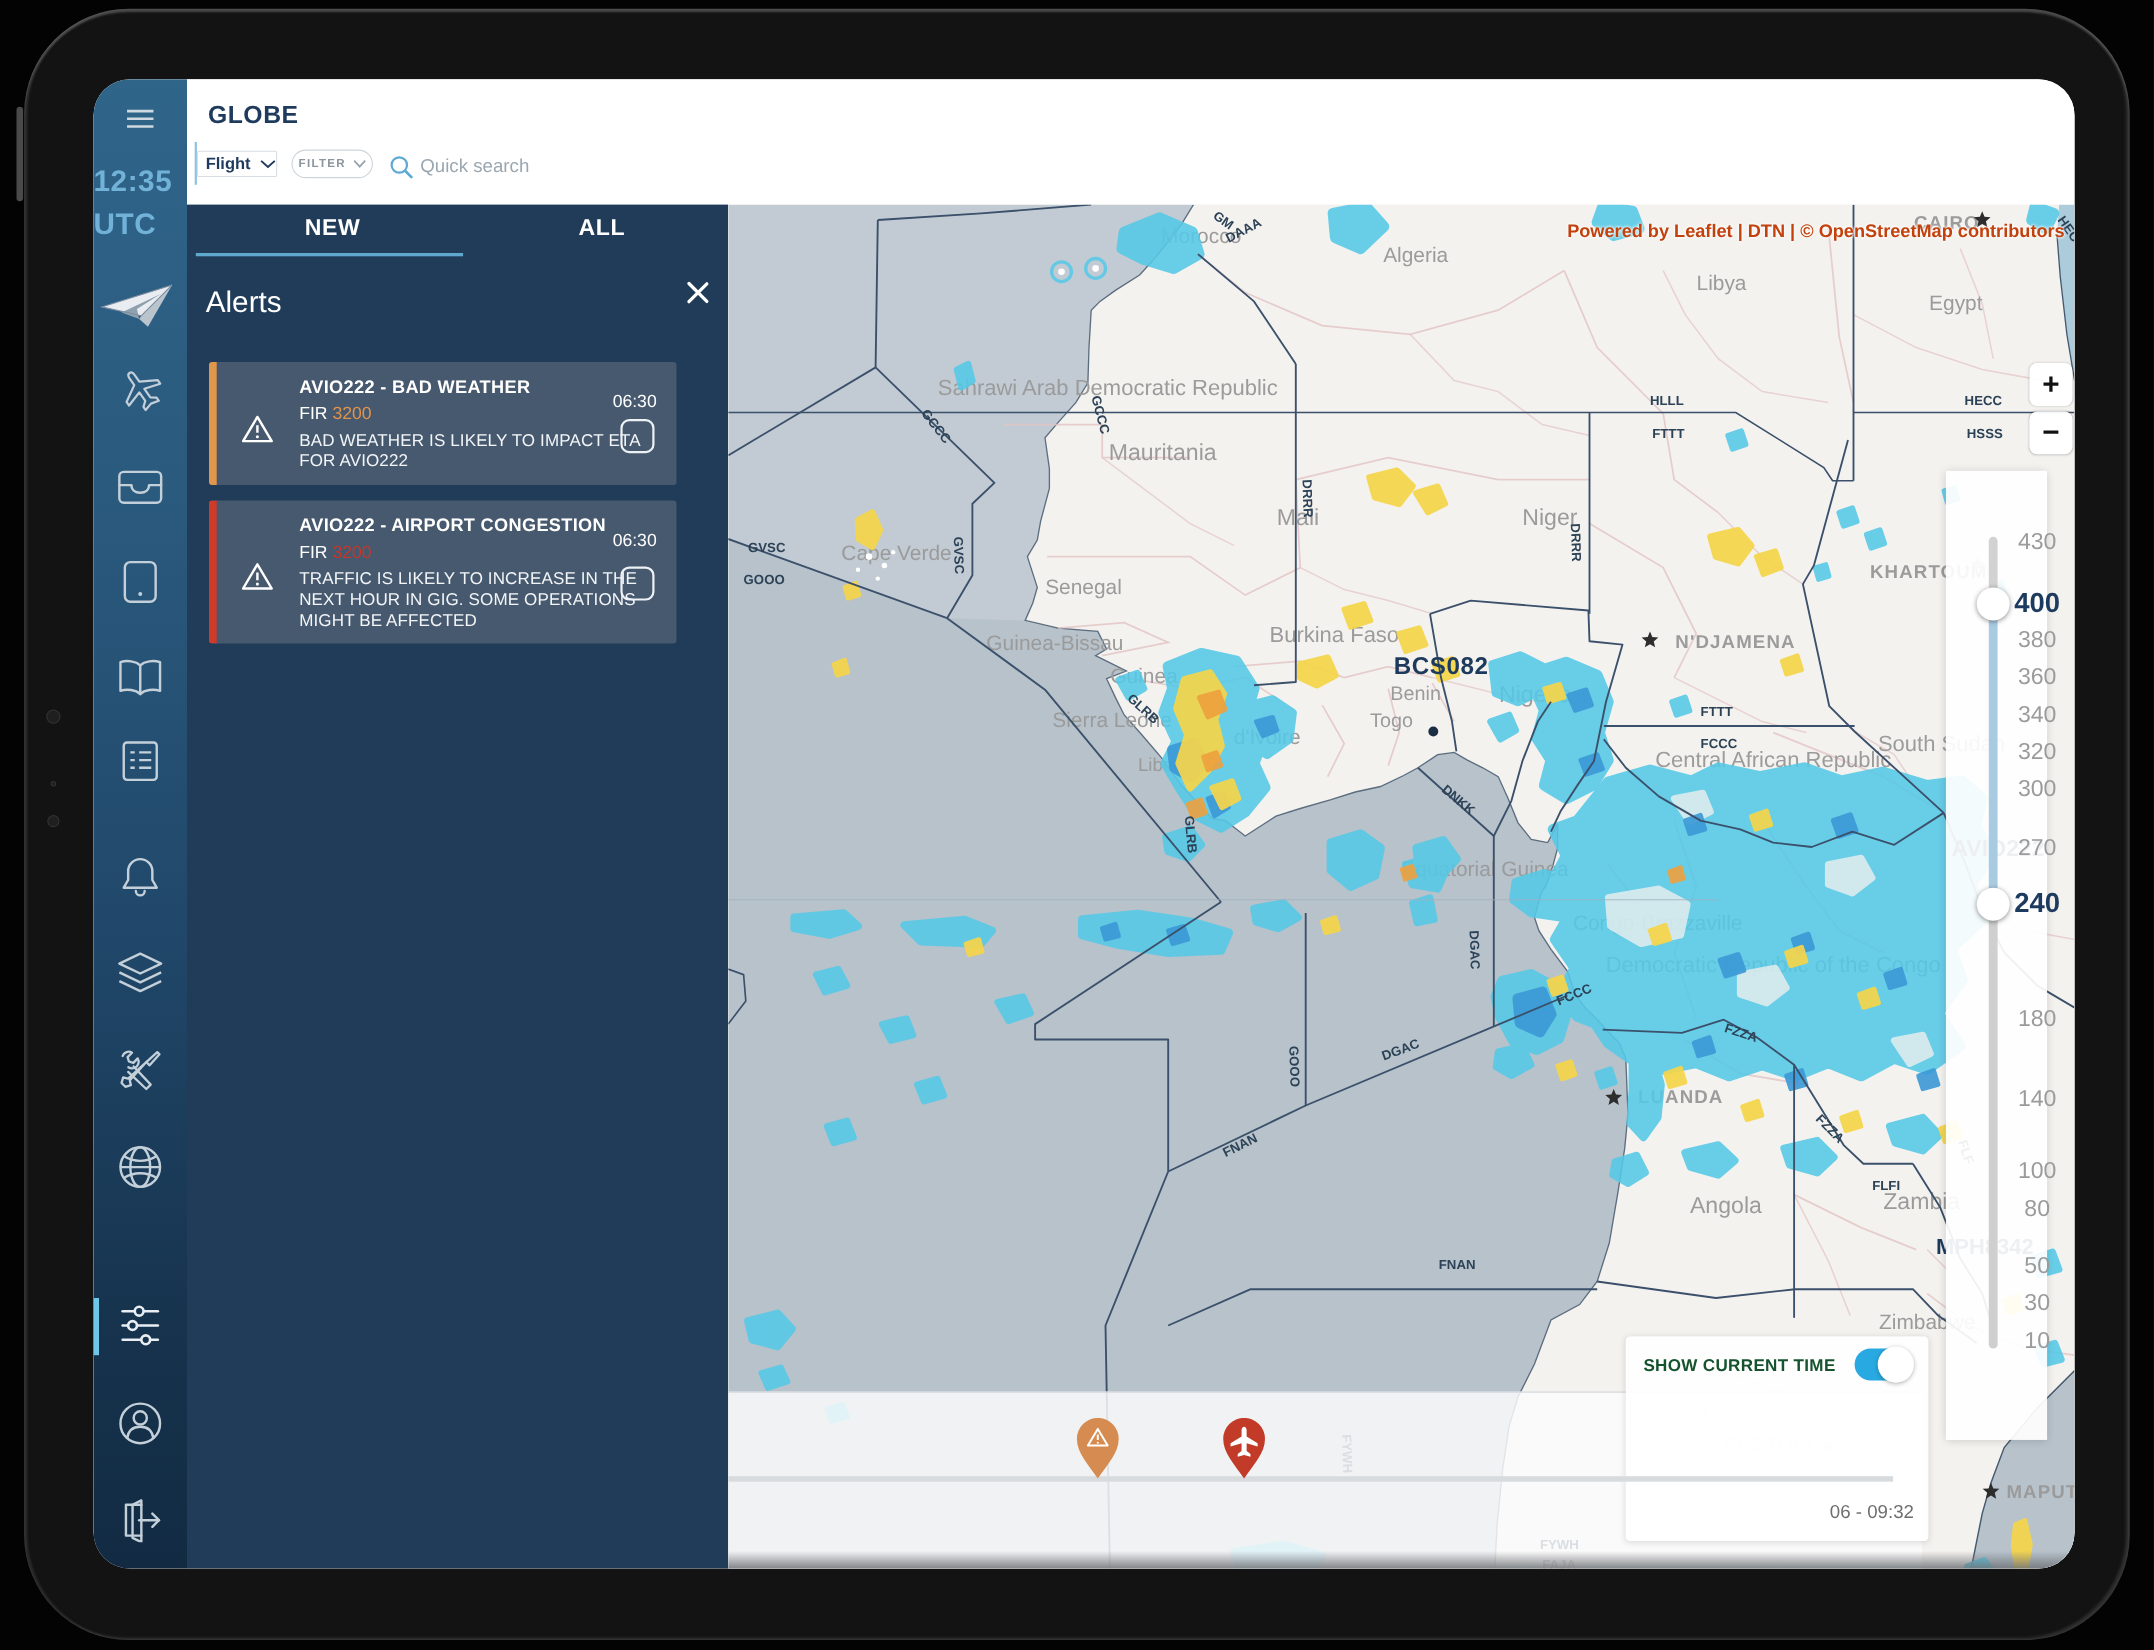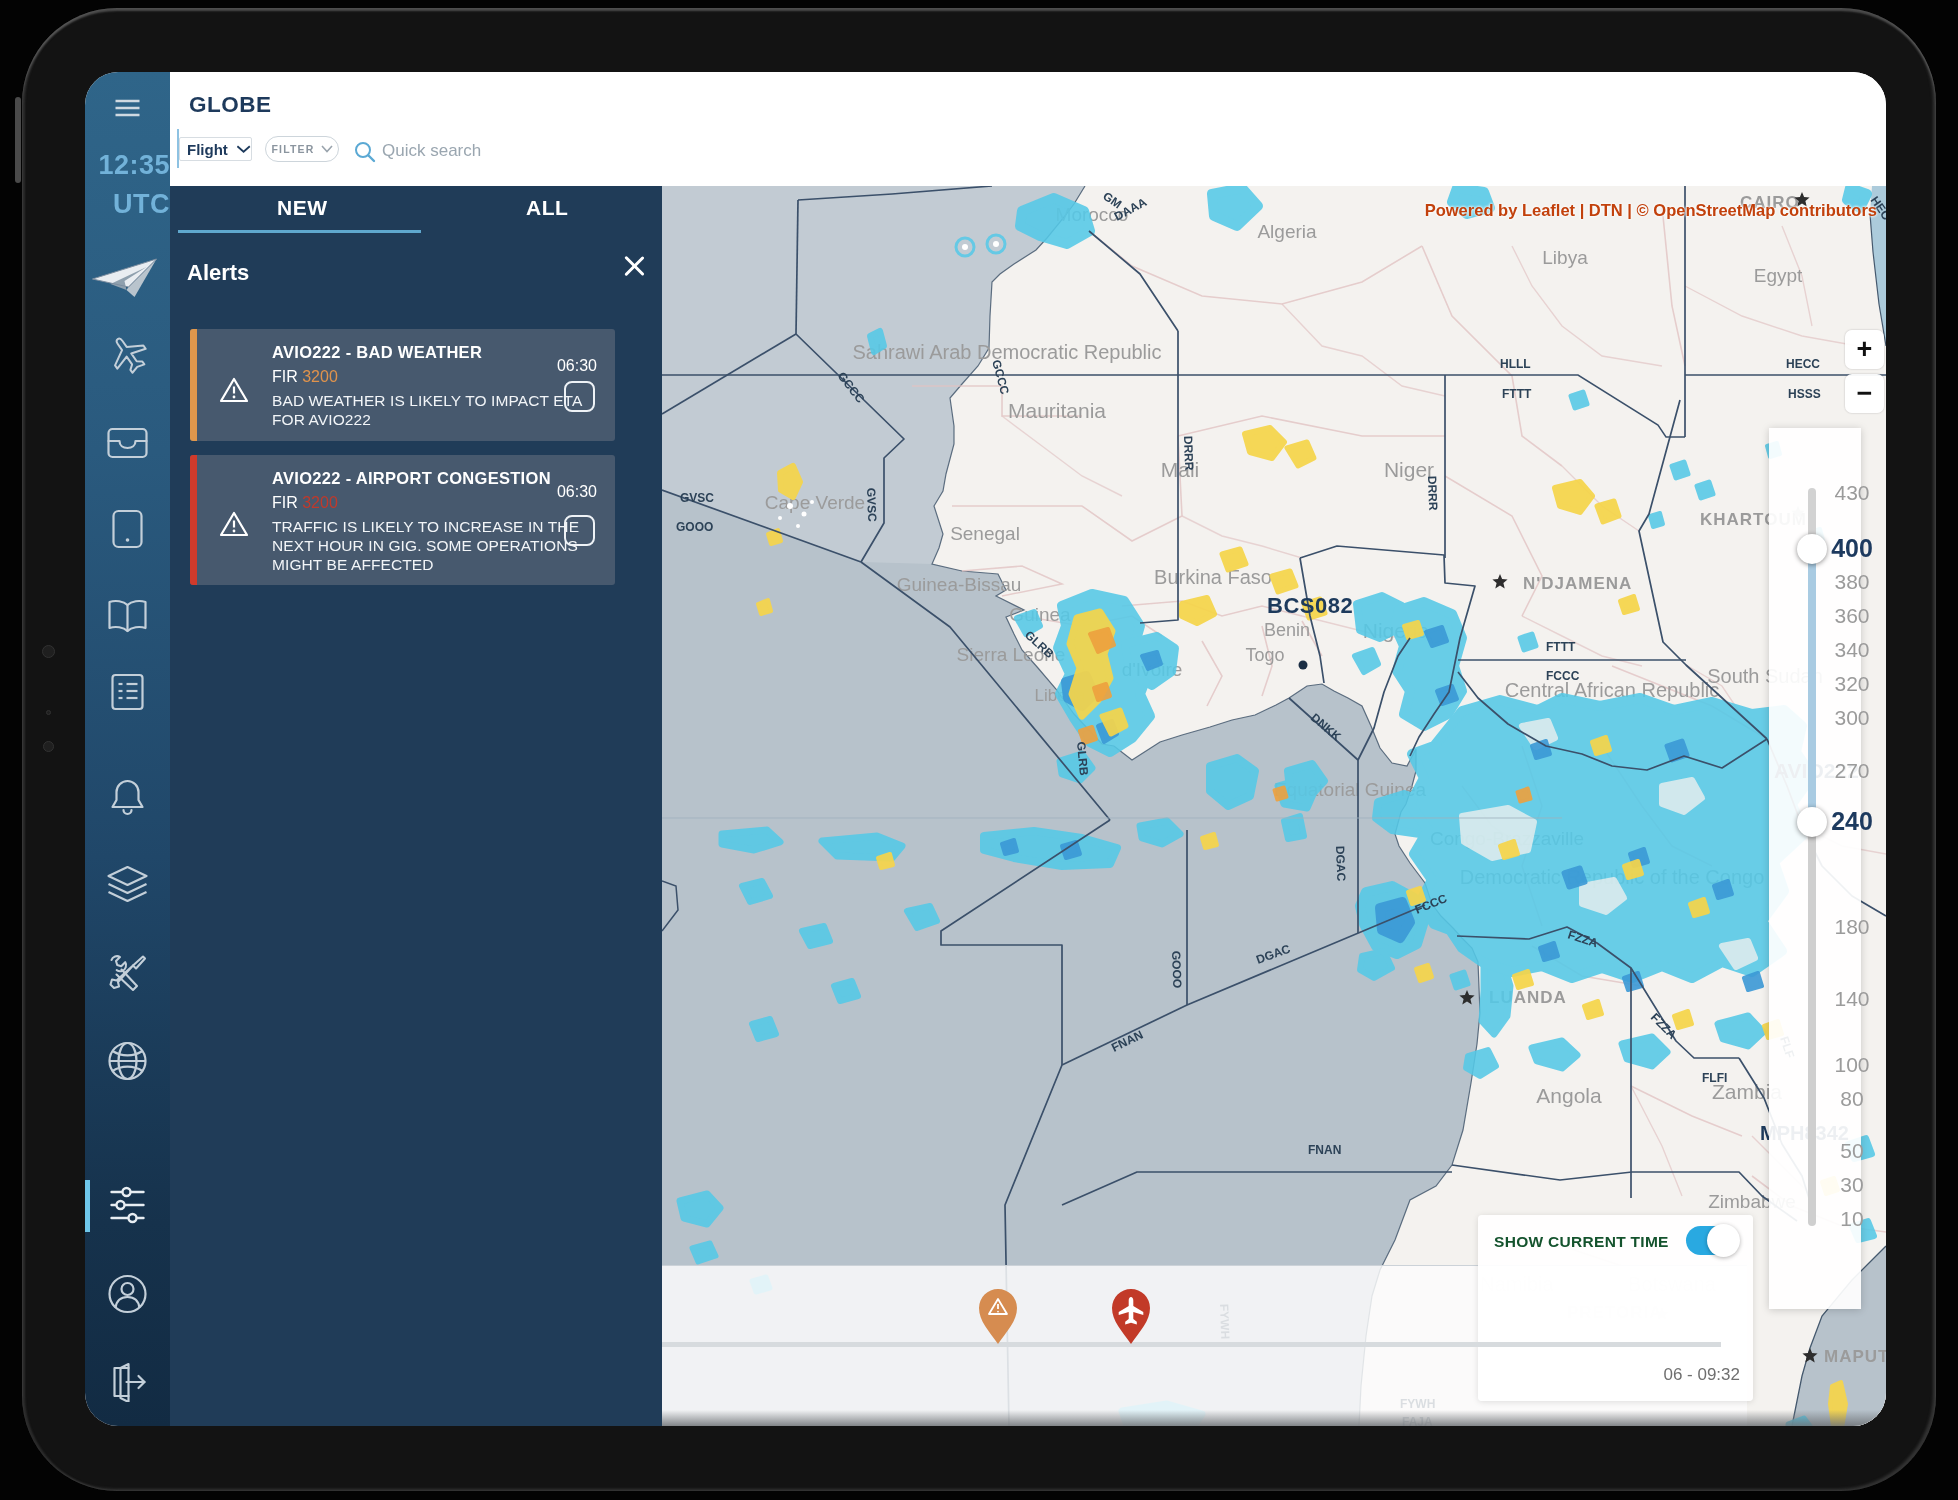--- a/index.html
+++ b/index.html
@@ -4,32 +4,32 @@
 <style>
 *{margin:0;padding:0;box-sizing:border-box}
 html,body{width:1958px;height:1500px;background:#030303;font-family:"Liberation Sans",sans-serif;overflow:hidden}
 .tablet{position:absolute;left:22px;top:8px;width:1914px;height:1483px;border-radius:95px;background:#131313;
  box-shadow:inset 0 3px 2px rgba(130,130,130,.5),inset 3px 0 2px rgba(90,90,90,.35),inset -3px -2px 3px rgba(100,100,100,.4)}
 .sidebtn{position:absolute;left:15px;top:97px;width:6px;height:86px;background:#4a4a4a;border-radius:3px}
 .camdot{position:absolute;border-radius:50%;background:#1f1f1f;border:1px solid #323232}
 .screen{position:absolute;left:85px;top:72px;width:1801px;height:1354px;border-radius:33px;overflow:hidden;background:#fff}
 .sidebar{position:absolute;left:0;top:0;width:85px;height:1354px;background:linear-gradient(180deg,#2f6589 0%,#2a5a7e 28%,#204769 58%,#16324c 85%,#122b43 100%)}
 .sic{position:absolute;left:0;width:85px;display:flex;justify-content:center;align-items:center}
-.clock{position:absolute;left:0;width:85px;text-align:right;color:#72b2d9;font-weight:bold;font-size:27px;letter-spacing:.5px}
+.clock{position:absolute;left:0;width:85px;text-align:left;color:#72b2d9;font-weight:bold;font-size:27px;letter-spacing:.5px}
 .activebar{position:absolute;left:0;top:1108px;width:5px;height:52px;background:#6ec6e9}
 .topbar{position:absolute;left:85px;top:0;width:1716px;height:114px;background:#fff}
 .globe-t{position:absolute;left:19px;top:20px;font-size:22.5px;font-weight:bold;color:#1e3a5c;letter-spacing:.5px}
 .flightbox{position:absolute;left:9px;top:65px;width:73px;height:24px;border:1px solid #d7dde2;border-radius:2px;display:flex;align-items:center;padding-left:7px;color:#1e3a5c;font-size:15px;font-weight:bold}
 .flightline{position:absolute;left:7px;top:57px;width:2px;height:39px;background:#8ec2e2}
 .filterpill{position:absolute;left:95px;top:64px;width:74px;height:26px;border:1px solid #cdd5db;border-radius:13px;color:#8b959f;font-size:10.5px;font-weight:bold;letter-spacing:1.2px;display:flex;align-items:center;justify-content:center}
 .qsearch{position:absolute;left:212px;top:69px;color:#9aa6b0;font-size:17px}
 .alerts{position:absolute;left:85px;top:114px;width:492px;height:1240px;background:#203c58}
 .tab{position:absolute;top:10px;font-size:21px;font-weight:bold;color:#fff;letter-spacing:.5px}
 .tabline{position:absolute;left:8px;top:44px;width:243px;height:3px;background:#5fa8ce}
-.altitle{position:absolute;left:17px;top:74px;font-size:22px;color:#fff;font-weight:700}
+.altitle{position:absolute;left:17px;top:74px;font-size:27px;color:#fff;font-weight:400}
 .closex{position:absolute;left:453px;top:68px;width:22px;height:22px}
 .closex:before,.closex:after{content:"";position:absolute;left:10px;top:-1px;width:2.6px;height:26px;background:#fff;border-radius:2px}
 .closex:before{transform:rotate(45deg)}
 .closex:after{transform:rotate(-45deg)}
 .card{position:absolute;left:20px;width:425px;background:#47596e;border-radius:3px;overflow:hidden}
 .cbar{position:absolute;left:0;top:0;width:7px;height:100%}
 .ctitle{position:absolute;left:82px;top:14px;color:#fff;font-size:16.5px;font-weight:bold;letter-spacing:.3px}
 .cfir{position:absolute;left:82px;top:39px;color:#fff;font-size:16px}
 .cdesc{position:absolute;left:82px;color:#f2f5f8;font-size:15.5px;line-height:19px;width:312px;letter-spacing:.1px}
 .ctime{position:absolute;right:18px;top:28px;color:#fff;font-size:16px}

